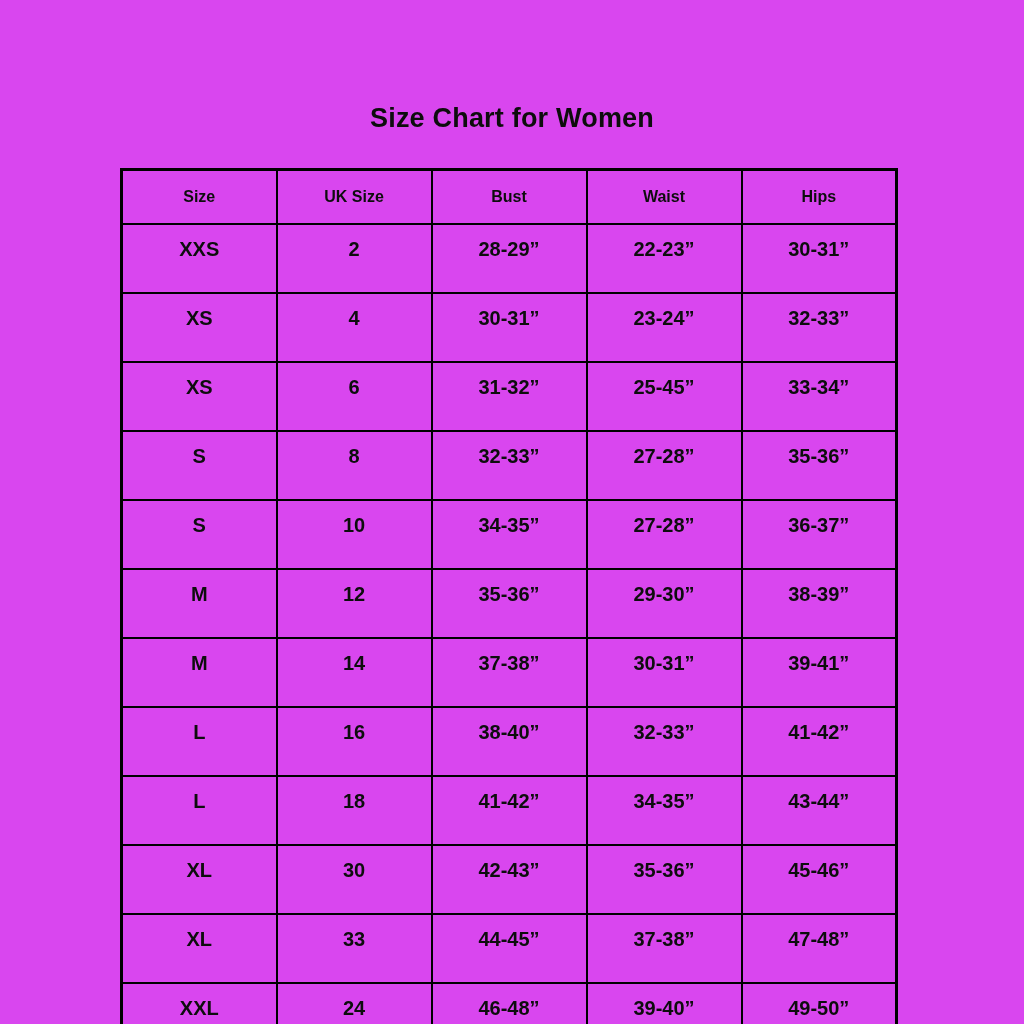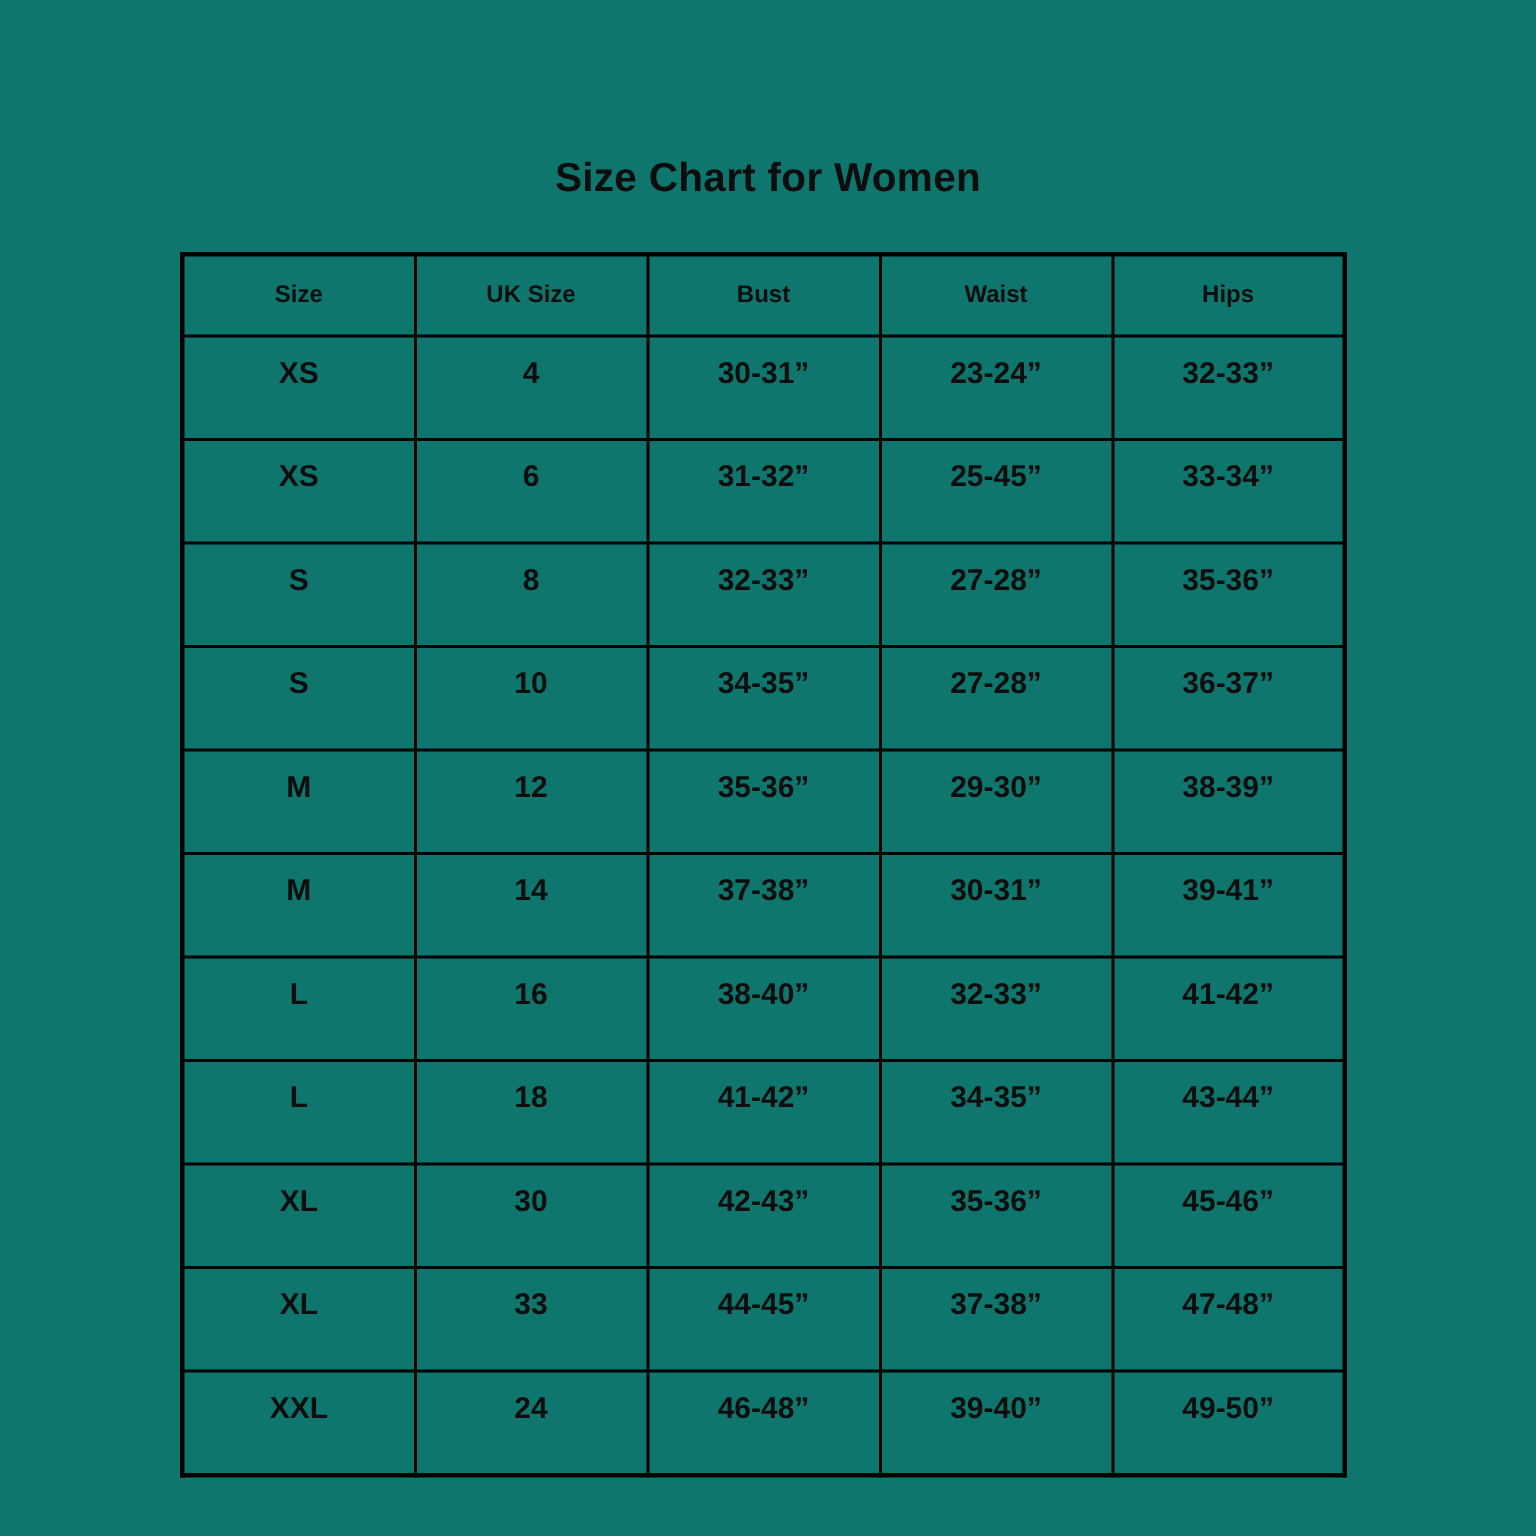--- a/index.html
+++ b/index.html
@@ -4,21 +4,21 @@
 <style>
   html, body {
     margin: 0;
     padding: 0;
     background: #ffffff;
   }
   .page {
     position: relative;
     width: 1024px;
     height: 1024px;
-    background: #0f766e;
+    background: #d946ef;
     font-family: "Liberation Sans", sans-serif;
     color: #000000;
     overflow: hidden;
   }
   .chart-title {
     position: absolute;
     top: 103px;
     left: 0;
     width: 100%;
     text-align: center;
@@ -67,20 +67,27 @@
     <thead>
       <tr>
           <th>Size</th>
           <th>UK Size</th>
           <th>Bust</th>
           <th>Waist</th>
           <th>Hips</th>
         </tr>
     </thead>
     <tbody>
+        <tr>
+          <td>XXS</td>
+          <td>2</td>
+          <td>28-29”</td>
+          <td>22-23”</td>
+          <td>30-31”</td>
+        </tr>
         <tr>
           <td>XS</td>
           <td>4</td>
           <td>30-31”</td>
           <td>23-24”</td>
           <td>32-33”</td>
         </tr>
         <tr>
           <td>XS</td>
           <td>6</td>

